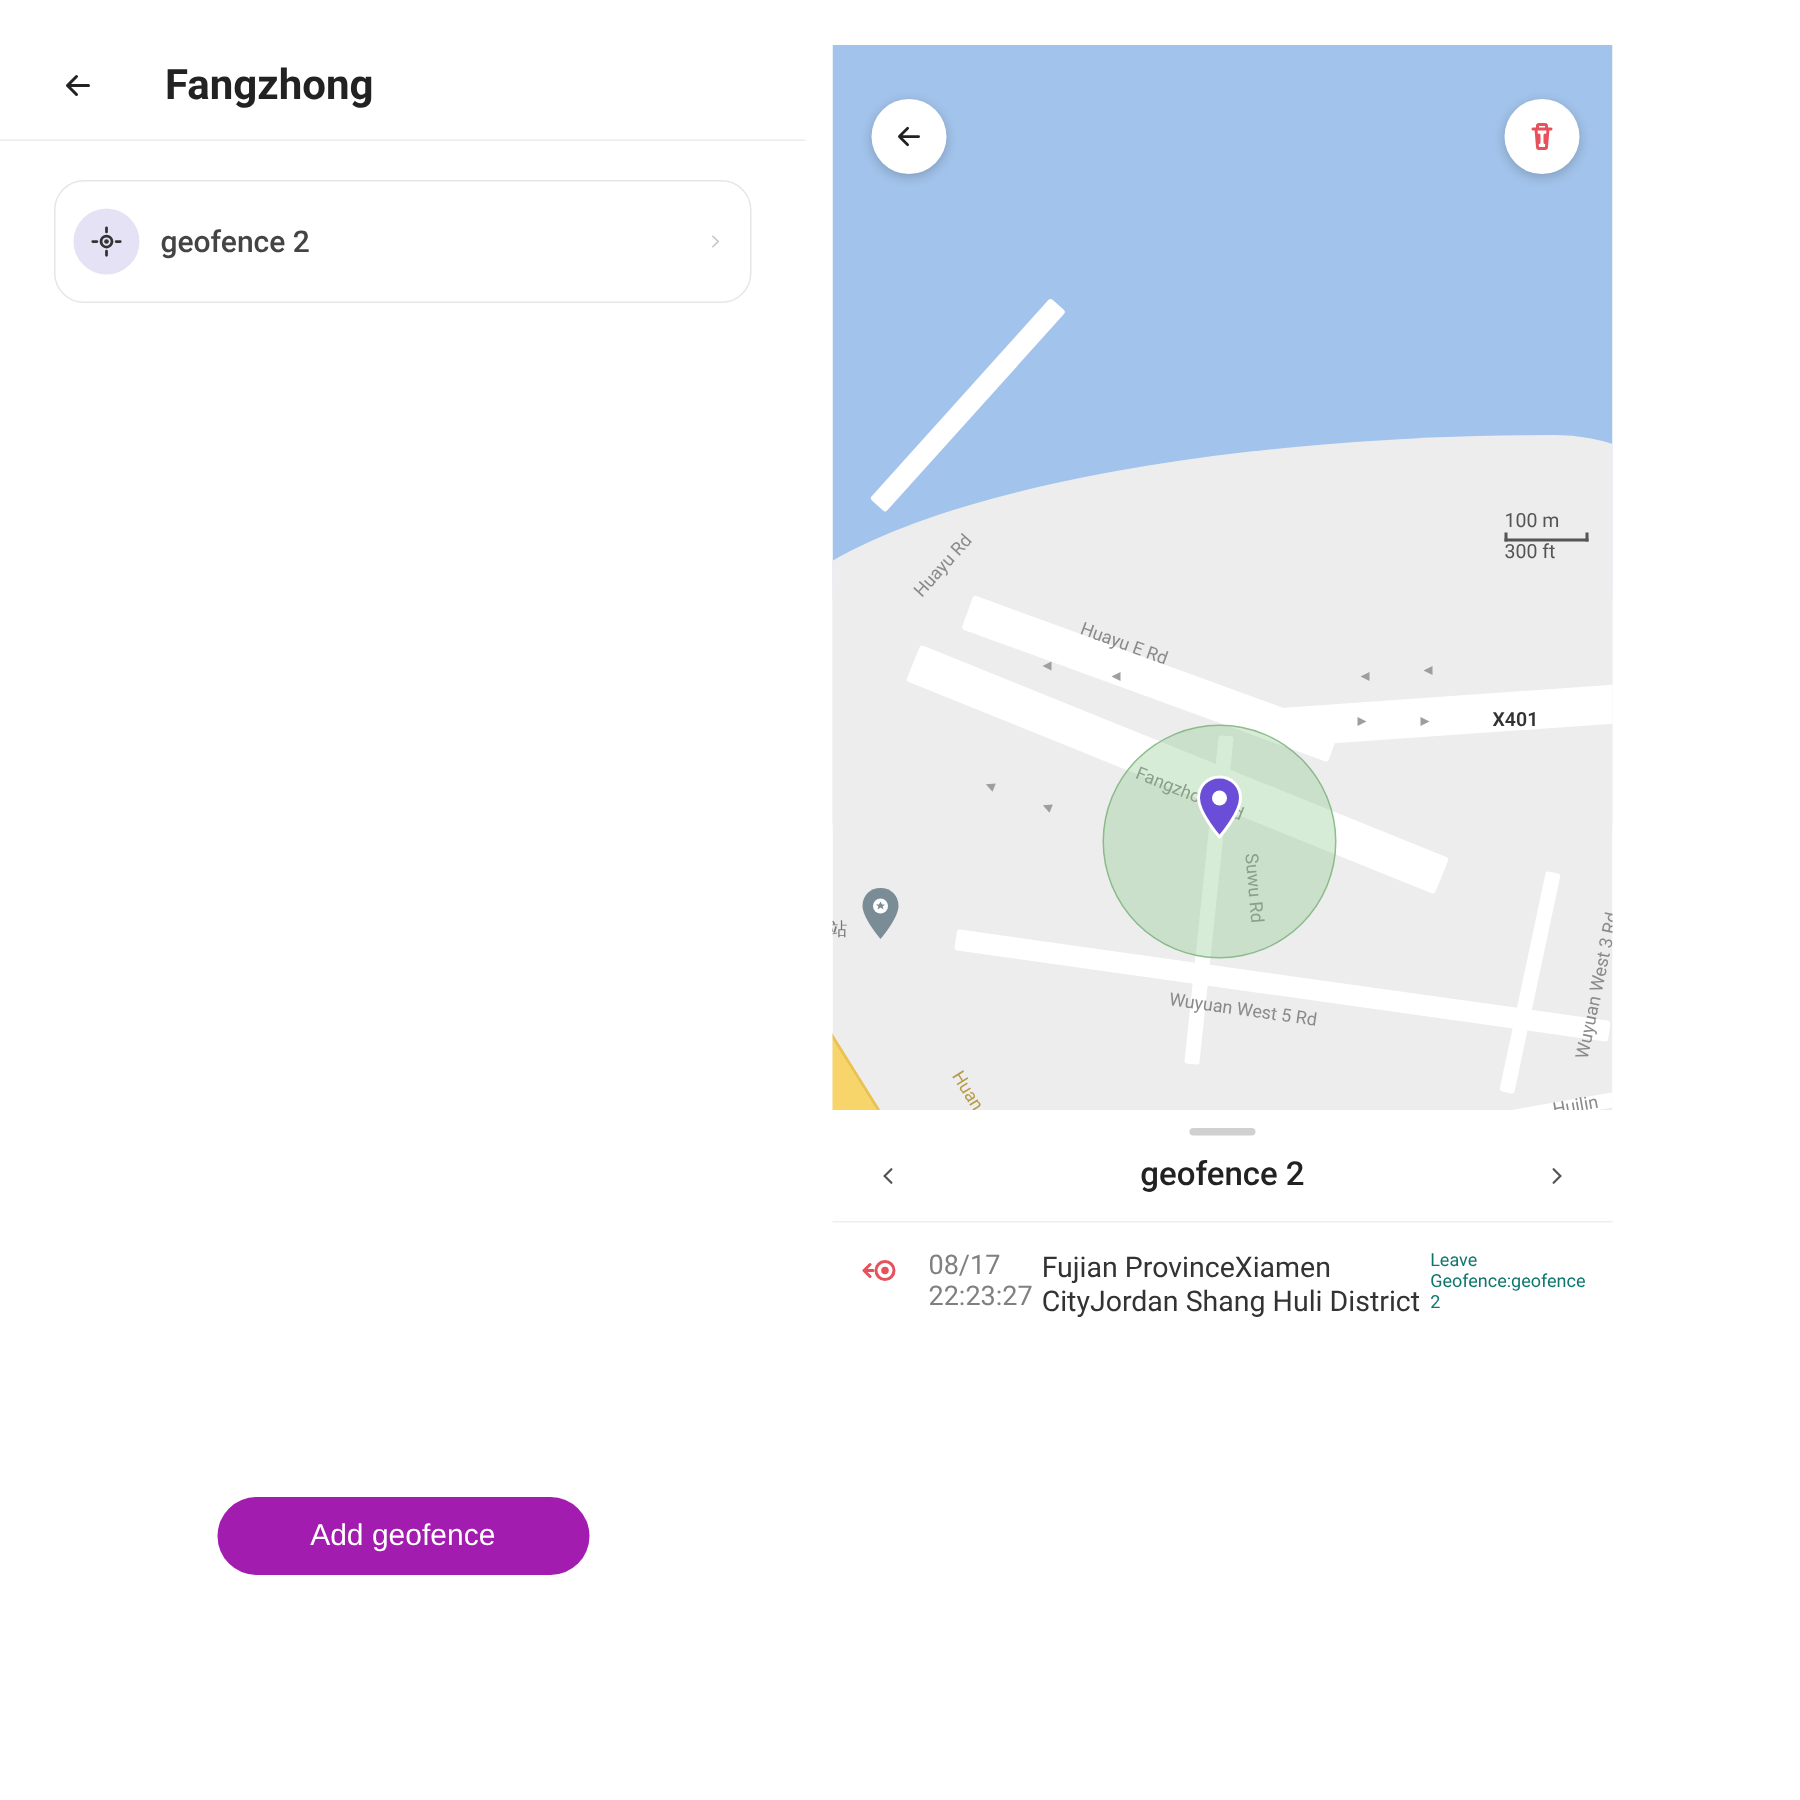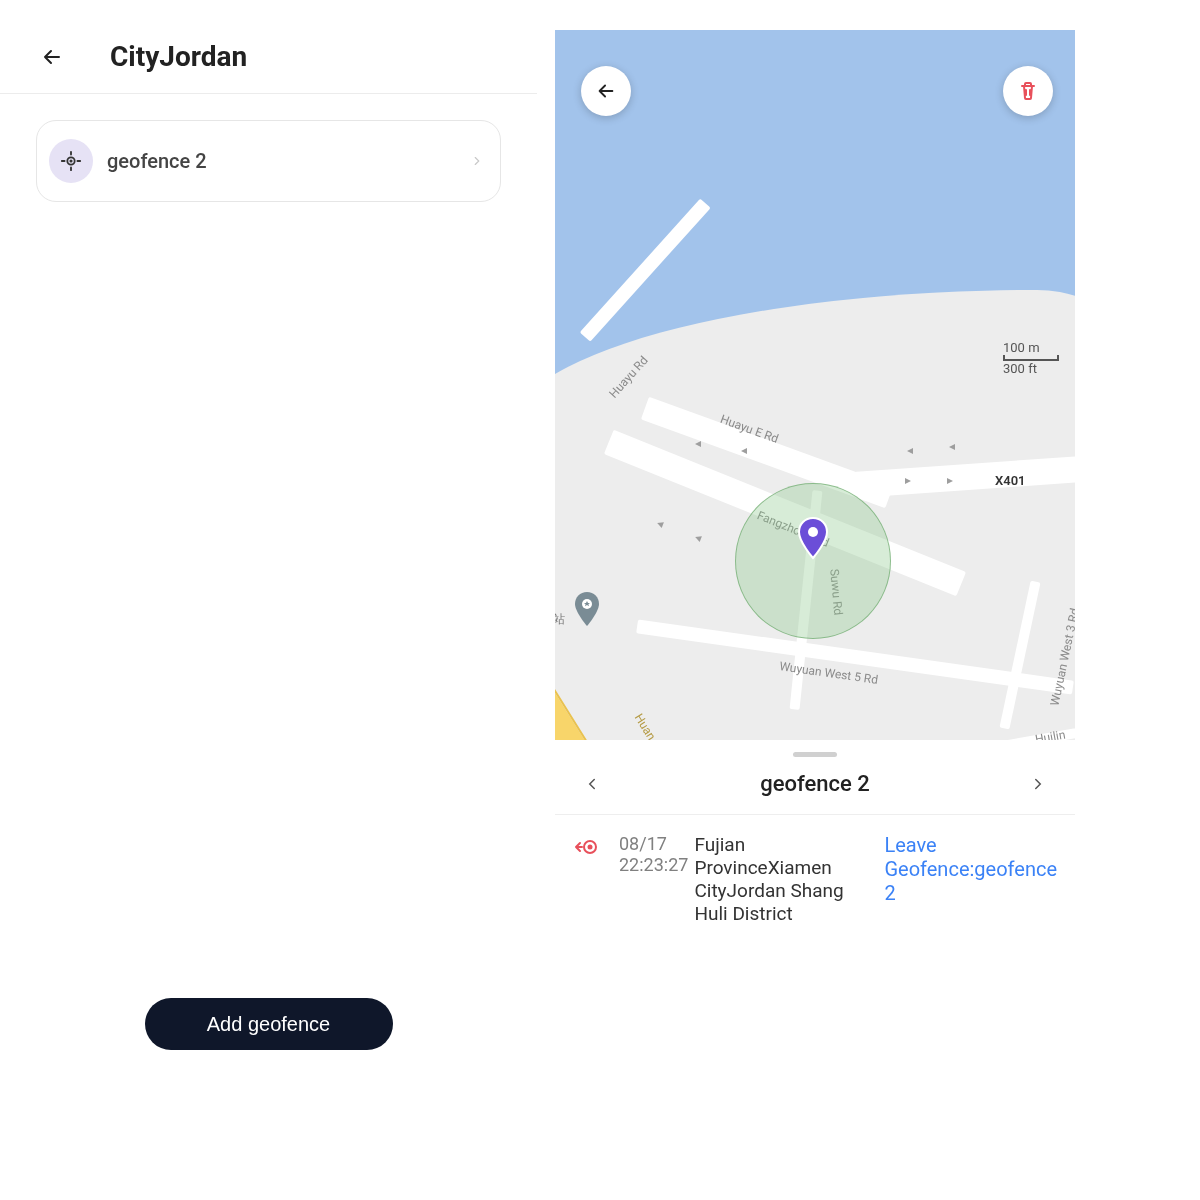--- a/index.html
+++ b/index.html
@@ -99,21 +99,21 @@
       flex-shrink: 0;
     }
 
     .add-btn {
       position: absolute;
       bottom: 0;
       left: 50%;
       transform: translateX(-50%);
       width: 248px;
       height: 52px;
-      background: #0f172a;
+      background: #a21caf;
       border-radius: 26px;
       border: none;
       color: #fff;
       font-size: 20px;
       cursor: pointer;
     }
 
     
     .right-panel {
       width: 520px;
@@ -298,34 +298,34 @@
     }
     .log-icon {
       width: 28px; flex-shrink:0;
       display: flex;
       justify-content: center;
       padding-top: 2px;
     }
     .log-body { flex: 1; display: flex; gap: 6px; }
     .log-time { font-size: 18px; color: #808080; }
     .log-addr { font-size: 19px; color: #333; }
-    .log-type { font-size: 20px; color: #3b82f6; }
+    .log-type { font-size: 12px; color: #0f766e; }
 
   </style>
 </head>
 <body>
 
 <div class="left-panel">
   <div class="left-header">
     <div class="back-btn-left">
       <svg width="24" height="24" viewBox="0 0 24 24" fill="none">
         <path d="M19 12H5M11 6l-6 6 6 6" stroke="#222" stroke-width="2" stroke-linecap="round" stroke-linejoin="round"></path>
       </svg>
     </div>
-    <span class="left-title">CityJordan</span>
+    <span class="left-title">Fangzhong</span>
   </div>
 
   <div class="geofence-list">
 
     <div class="geofence-card">
       <div class="geo-icon-wrap">
         <svg width="22" height="22" viewBox="0 0 24 24">
           <circle cx="12" cy="12" r="4" fill="none" stroke="#333" stroke-width="2"></circle>
           <circle cx="12" cy="12" r="1.7" fill="#333"></circle>
           <path d="M12 2v3M12 19v3M2 12h3M19 12h3" stroke="#333" stroke-width="2" stroke-linecap="round"></path>

